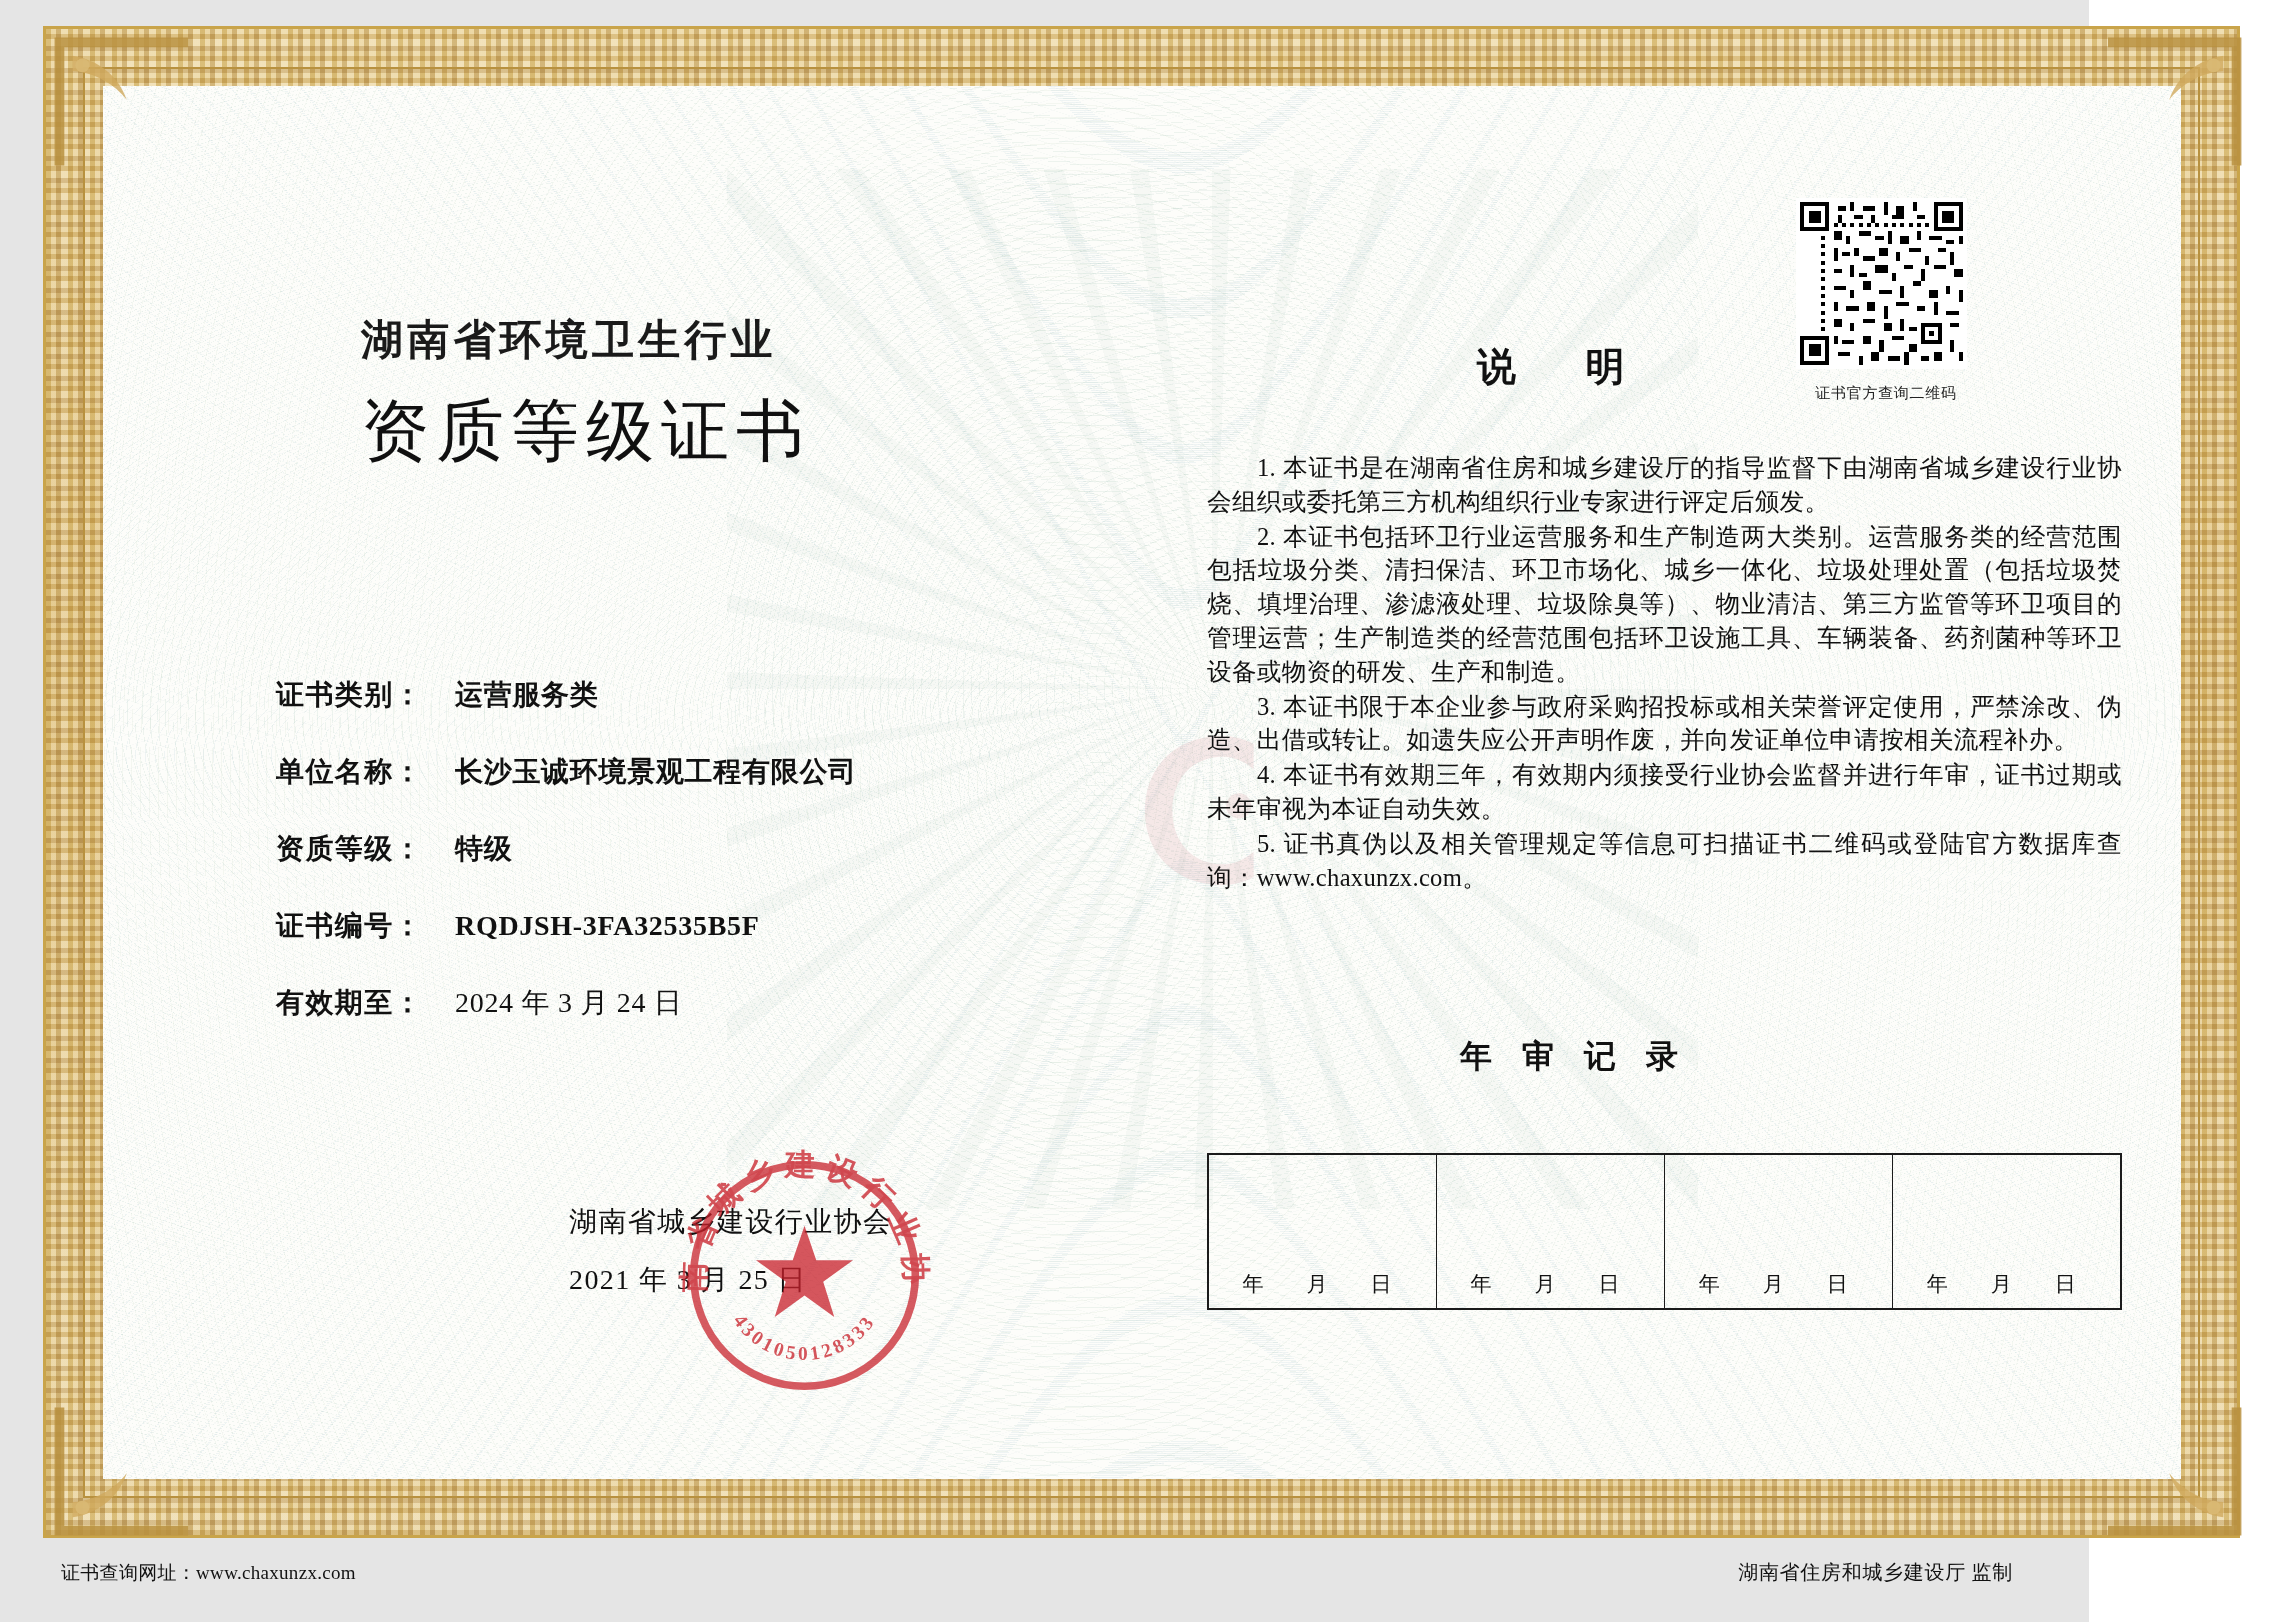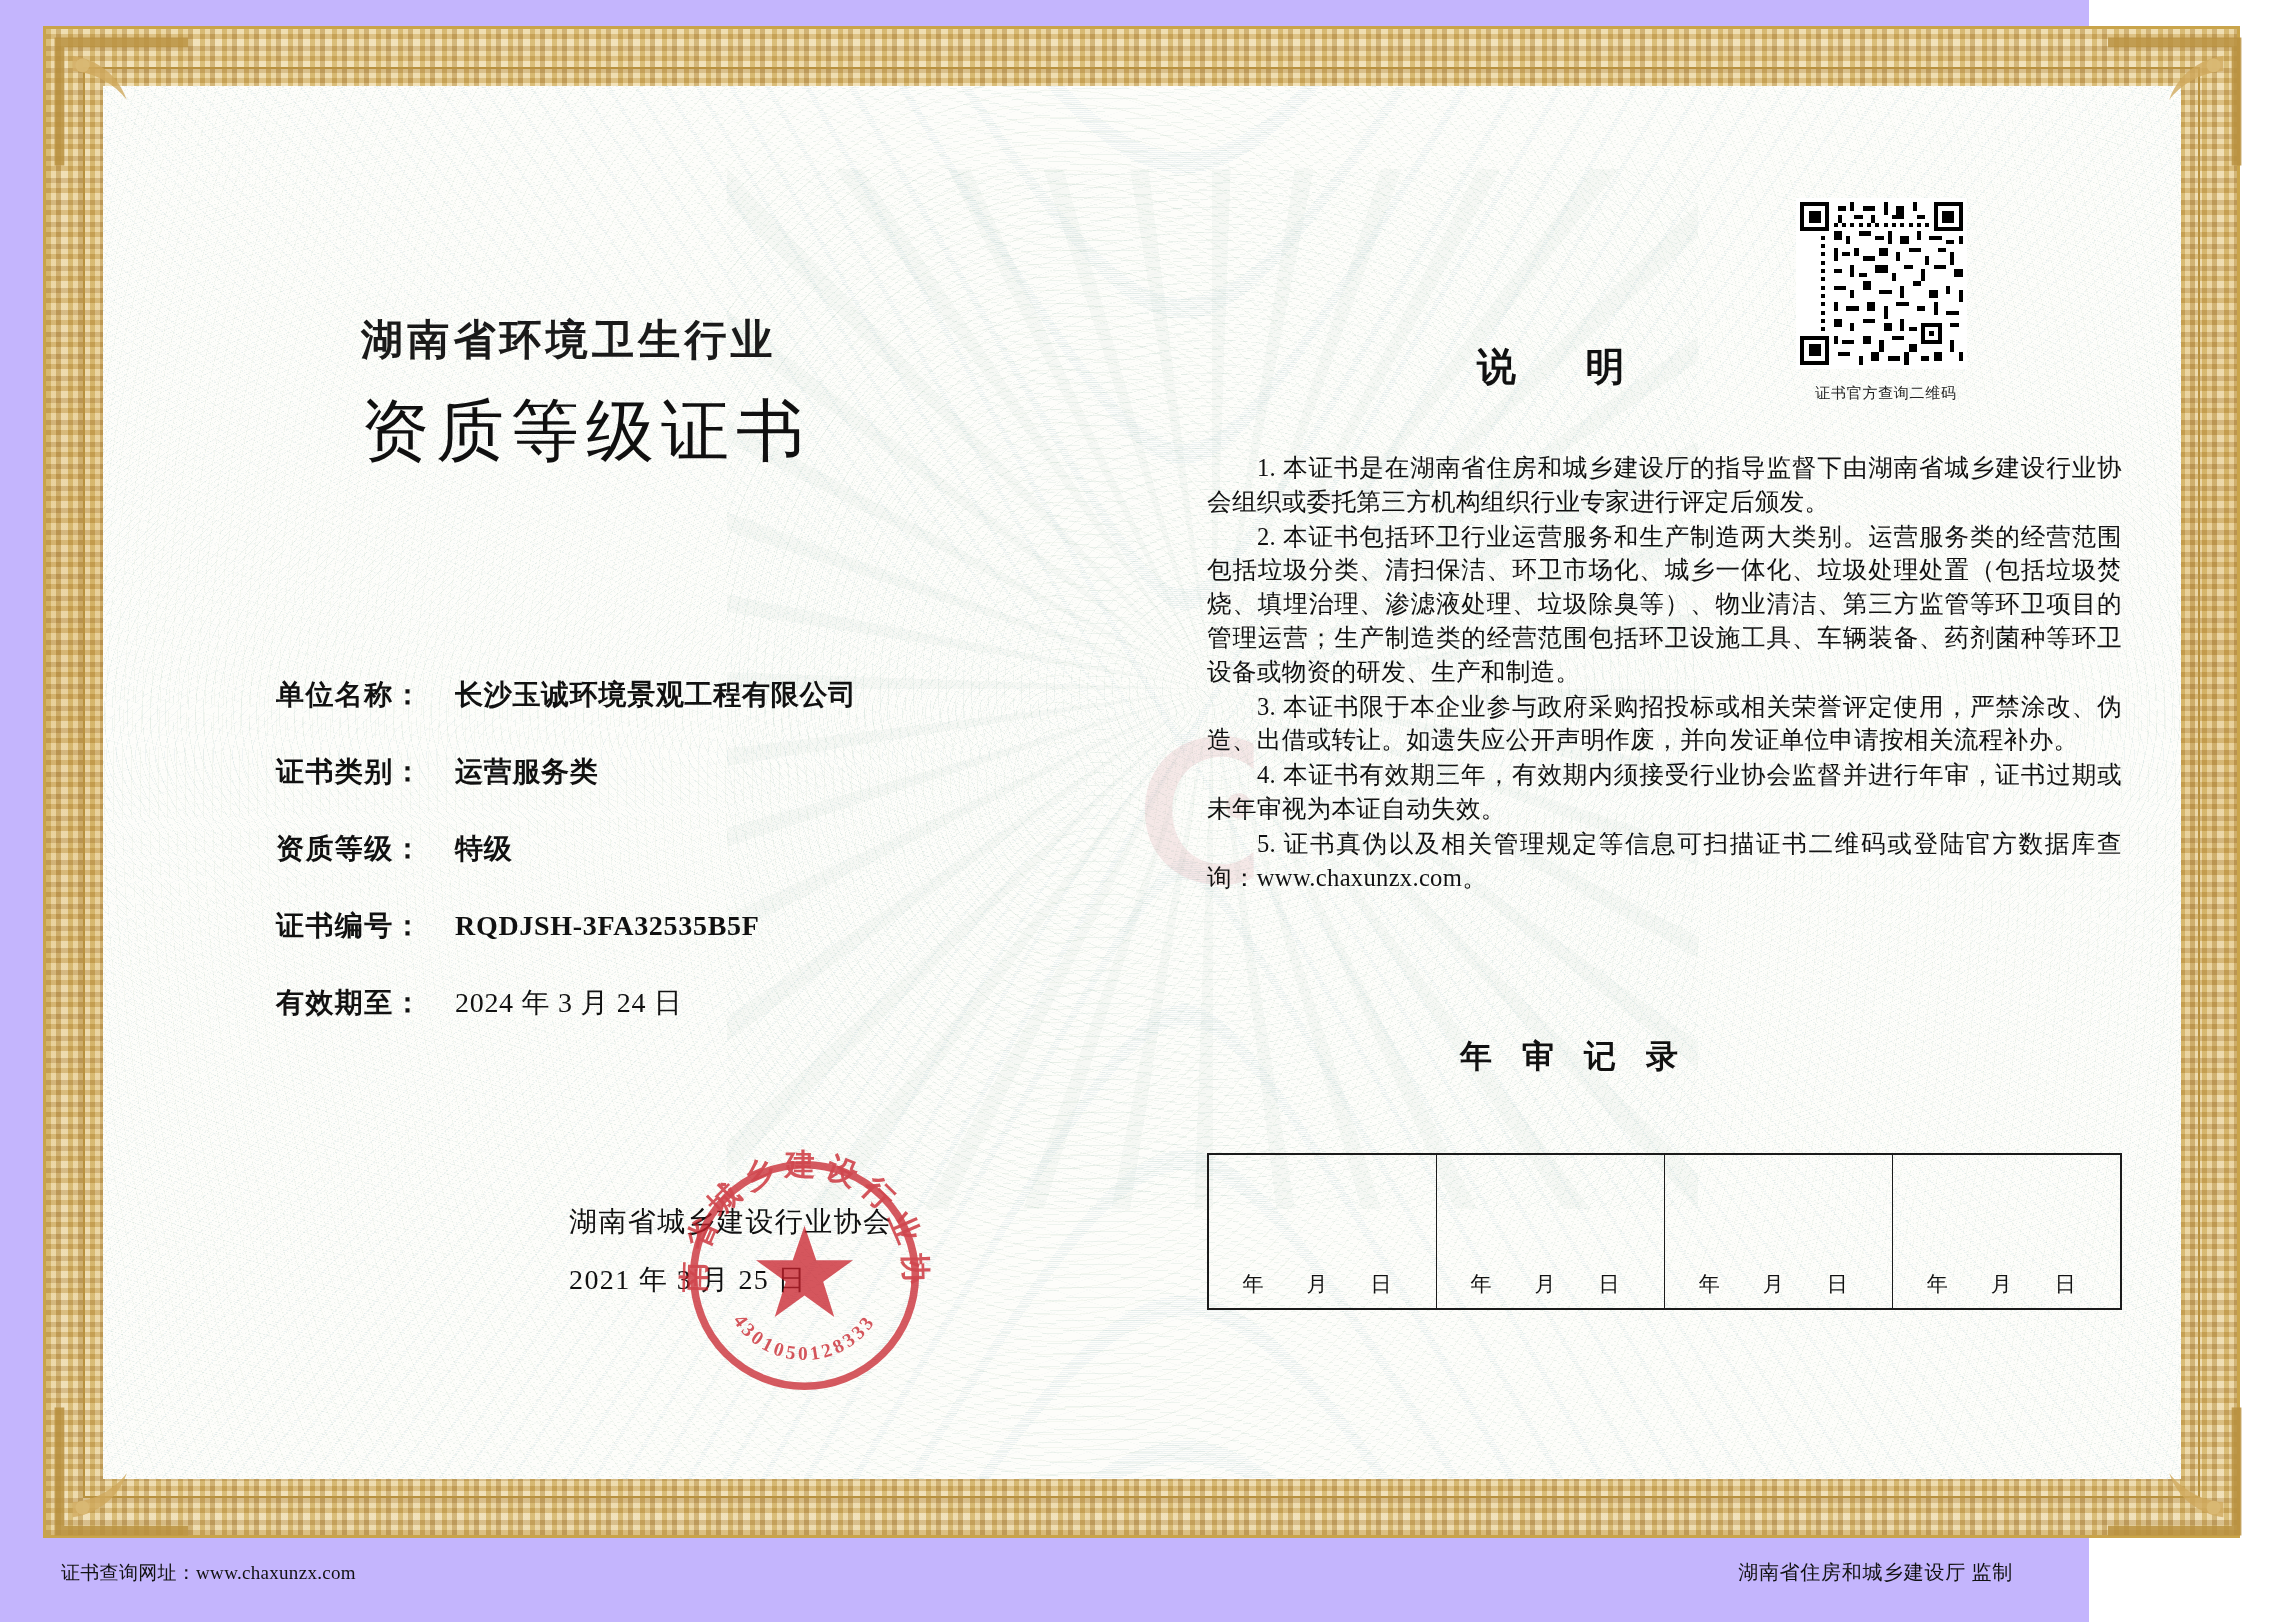--- a/index.html
+++ b/index.html
@@ -15,21 +15,21 @@
     overflow: hidden;
     position: relative;
   }
 
   
   #page {
     position: absolute;
     left: 0; top: 0;
     width: 2089px;
     height: 1623px;
-    background: #c4b5fd;
+    background: #e5e5e5;
   }
 
   
   #gold-frame {
     position: absolute;
     left: 43px;
     top: 26px;
     width: 2197px;
     height: 1512px;
     border: 3.5px solid #c9a44a;
@@ -359,26 +359,26 @@
     <circle cx="162" cy="152" r="10" fill="#d9b974" opacity="0.9"></circle>
   </svg>
 
   <div id="title-block">
     <div class="title-line1">湖南省环境卫生行业</div>
     <div class="title-line2">资质等级证书</div>
   </div>
 
   <div id="fields">
     <div class="field-row">
+      <span class="field-label">证书类别：</span>
+      <span class="field-value">运营服务类</span>
+    </div>
+    <div class="field-row">
       <span class="field-label">单位名称：</span>
       <span class="field-value">长沙玉诚环境景观工程有限公司</span>
-    </div>
-    <div class="field-row">
-      <span class="field-label">证书类别：</span>
-      <span class="field-value">运营服务类</span>
     </div>
     <div class="field-row">
       <span class="field-label">资质等级：</span>
       <span class="field-value">特级</span>
     </div>
     <div class="field-row">
       <span class="field-label">证书编号：</span>
       <span class="field-value">RQDJSH-3FA32535B5F</span>
     </div>
     <div class="field-row" id="validity-row">

